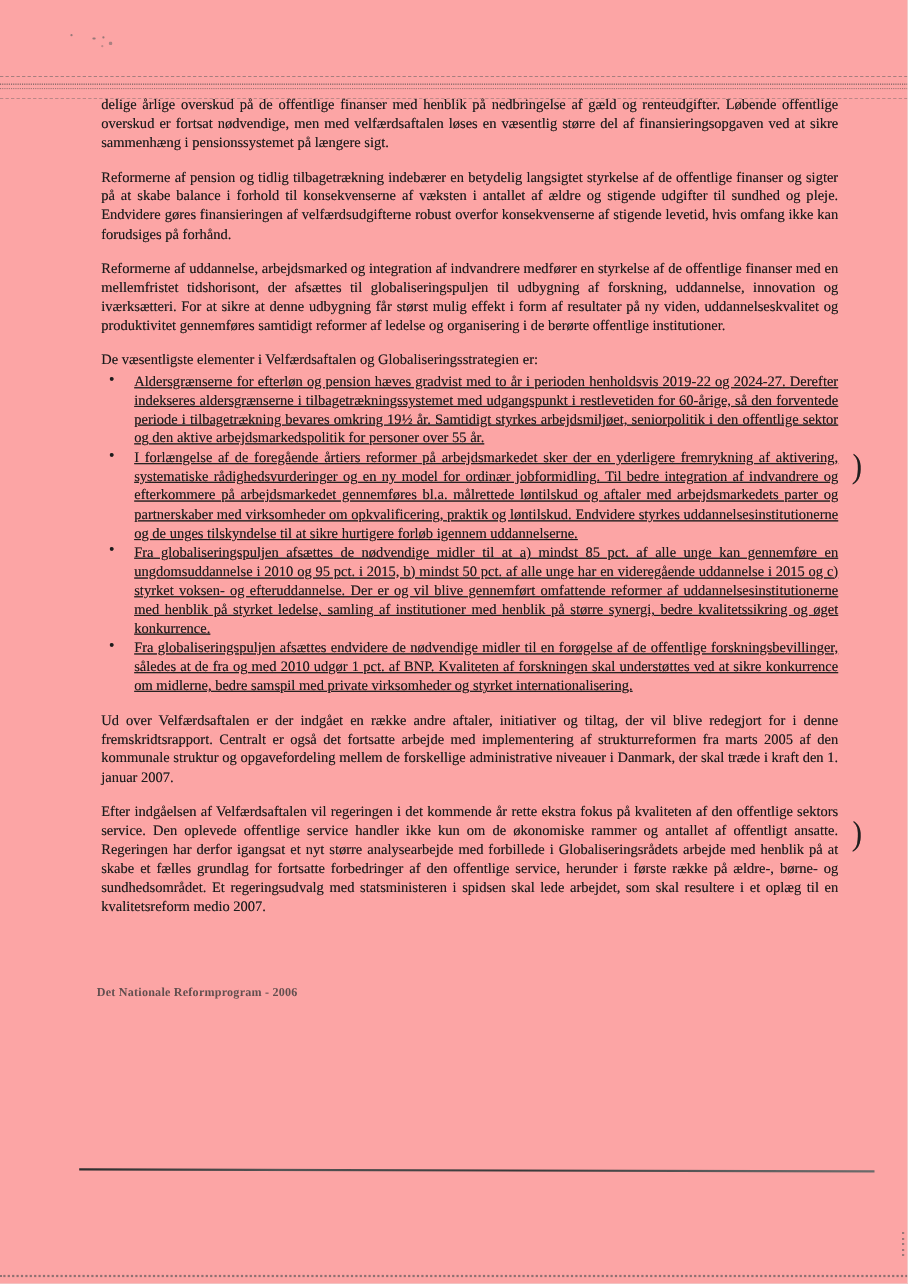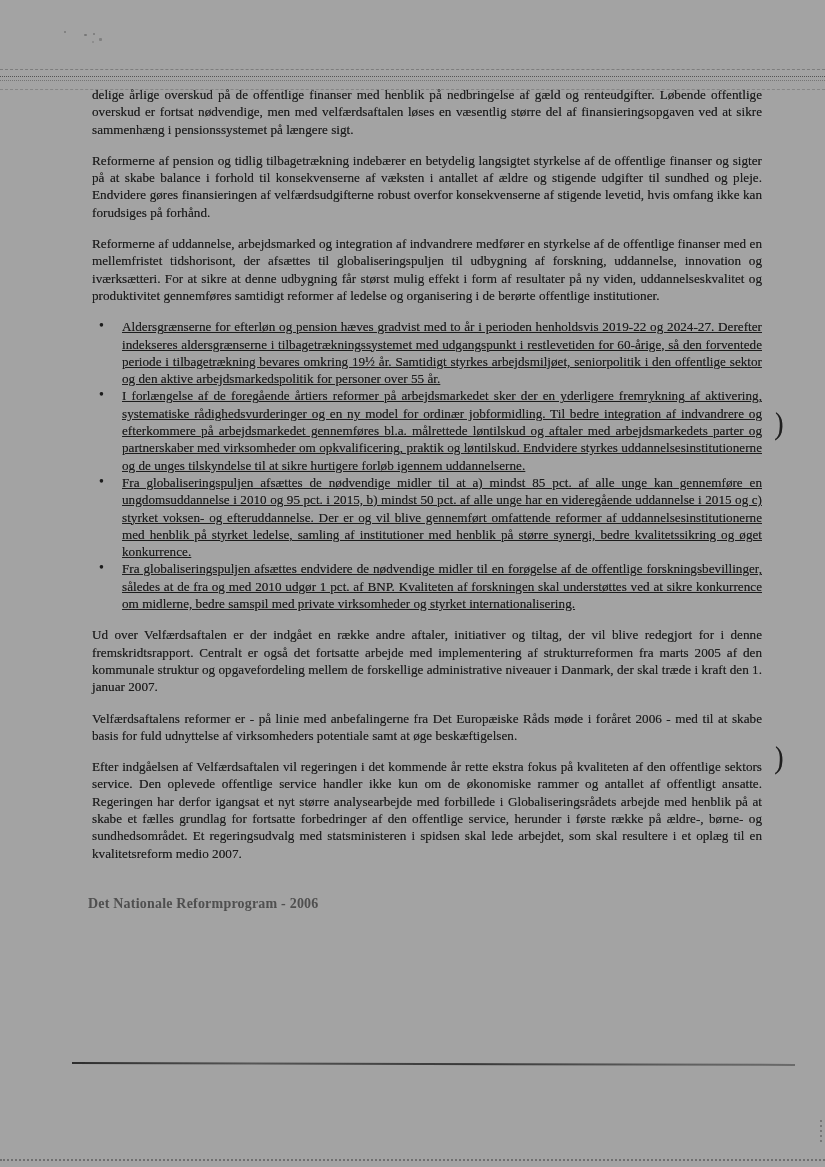--- a/index.html
+++ b/index.html
@@ -2,21 +2,21 @@
 <html lang="da"><head>
 <meta charset="utf-8">
 <style>
   * { box-sizing: border-box; }
   html, body { margin: 0; padding: 0; background: #e8e8e6; }
   .page {
     position: relative;
     width: 825px;
     height: 1167px;
     margin: 0 auto;
-    background: #a3a3a3;
+    background: #fca5a5;
     overflow: hidden;
     font-family: "Liberation Serif", "DejaVu Serif", serif;
     color: #1c1c1c;
   }
   
   .content {
     position: absolute;
     left: 92px;
     top: 86px;
     width: 670px;
@@ -65,21 +65,21 @@
     text-shadow: 0 0 0.5px rgba(0,0,0,0.5);
   }
   .paren-1 { top: 406px; }
   .paren-2 { top: 740px; }
 
   
   .bleed-text {
     position: absolute;
     left: 88px;
     top: 896px;
-    font-size: 14px;
+    font-size: 11px;
     font-weight: bold;
     letter-spacing: 0.2px;
     color: rgba(55,55,55,0.78);
     white-space: nowrap;
   }
 
   
   .footnote-rule {
     position: absolute;
     left: 72px;
@@ -116,31 +116,31 @@
   <div class="speck s1"></div>
   <div class="speck s2"></div>
   <div class="speck s3"></div>
   <div class="speck s4"></div>
   <div class="speck s5"></div>
 
   <main class="content">
     <p>delige årlige overskud på de offentlige finanser med henblik på nedbringelse af gæld og renteudgifter. Løbende offentlige overskud er fortsat nødvendige, men med velfærdsaftalen løses en væsentlig større del af finansieringsopgaven ved at sikre sammenhæng i pensionssystemet på længere sigt.</p>
     <p>Reformerne af pension og tidlig tilbagetrækning indebærer en betydelig langsigtet styrkelse af de offentlige finanser og sigter på at skabe balance i forhold til konsekvenserne af væksten i antallet af ældre og stigende udgifter til sundhed og pleje. Endvidere gøres finansieringen af velfærdsudgifterne robust overfor konsekvenserne af stigende levetid, hvis omfang ikke kan forudsiges på forhånd.</p>
     <p>Reformerne af uddannelse, arbejdsmarked og integration af indvandrere medfører en styrkelse af de offentlige finanser med en mellemfristet tidshorisont, der afsættes til globaliseringspuljen til udbygning af forskning, uddannelse, innovation og iværksætteri. For at sikre at denne udbygning får størst mulig effekt i form af resultater på ny viden, uddannelseskvalitet og produktivitet gennemføres samtidigt reformer af ledelse og organisering i de berørte offentlige institutioner.</p>
+    <p class="intro">De væsentligste elementer i Velfærdsaftalen og Globaliseringsstrategien er:</p>
 
     <ul class="bullets">
       <li><span>Aldersgrænserne for efterløn og pension hæves gradvist med to år i perioden henholdsvis 2019-22 og 2024-27. Derefter indekseres aldersgrænserne i tilbagetrækningssystemet med udgangspunkt i restlevetiden for 60-årige, så den forventede periode i tilbagetrækning bevares omkring 19½ år. Samtidigt styrkes arbejdsmiljøet, seniorpolitik i den offentlige sektor og den aktive arbejdsmarkedspolitik for personer over 55 år.</span></li>
       <li><span>I forlængelse af de foregående årtiers reformer på arbejdsmarkedet sker der en yderligere fremrykning af aktivering, systematiske rådighedsvurderinger og en ny model for ordinær jobformidling. Til bedre integration af indvandrere og efterkommere på arbejdsmarkedet gennemføres bl.a. målrettede løntilskud og aftaler med arbejdsmarkedets parter og partnerskaber med virksomheder om opkvalificering, praktik og løntilskud. Endvidere styrkes uddannelsesinstitutionerne og de unges tilskyndelse til at sikre hurtigere forløb igennem uddannelserne.</span></li>
       <li><span>Fra globaliseringspuljen afsættes de nødvendige midler til at a) mindst 85 pct. af alle unge kan gennemføre en ungdomsuddannelse i 2010 og 95 pct. i 2015, b) mindst 50 pct. af alle unge har en videregående uddannelse i 2015 og c) styrket voksen- og efteruddannelse. Der er og vil blive gennemført omfattende reformer af uddannelsesinstitutionerne med henblik på styrket ledelse, samling af institutioner med henblik på større synergi, bedre kvalitetssikring og øget konkurrence.</span></li>
       <li><span>Fra globaliseringspuljen afsættes endvidere de nødvendige midler til en forøgelse af de offentlige forskningsbevillinger, således at de fra og med 2010 udgør 1 pct. af BNP. Kvaliteten af forskningen skal understøttes ved at sikre konkurrence om midlerne, bedre samspil med private virksomheder og styrket internationalisering.</span></li>
     </ul>
 
     <p><span>Ud over Velfærdsaftalen er der indgået en række andre aftaler, initiativer og tiltag, der vil blive redegjort for i denne fremskridtsrapport. Centralt er også det fortsatte arbejde med implementering af </span><span class="italic">strukturreformen</span><span> fra marts 2005 af den kommunale struktur og opgavefordeling mellem de forskellige administrative niveauer i Danmark, der skal træde i kraft den 1. januar 2007.</span></p>
 
-    <p>Velfærdsaftalens reformer er - på linie med anbefalingerne fra Det Europæiske Råds møde i foråret 2006 - med til at skabe basis for fuld udnyttelse af virksomheders potentiale samt at øge beskæftigelsen.</p>
 
     <p>Efter indgåelsen af Velfærdsaftalen vil regeringen i det kommende år rette ekstra fokus på kvaliteten af den offentlige sektors service. Den oplevede offentlige service handler ikke kun om de økonomiske rammer og antallet af offentligt ansatte. Regeringen har derfor igangsat et nyt større analysearbejde med forbillede i Globaliseringsrådets arbejde med henblik på at skabe et fælles grundlag for fortsatte forbedringer af den offentlige service, herunder i første række på ældre-, børne- og sundhedsområdet. Et regeringsudvalg med statsministeren i spidsen skal lede arbejdet, som skal resultere i et oplæg til en kvalitetsreform medio 2007.</p>
 
   </main>
 
   <div class="bleed-text">Det Nationale Reformprogram - 2006</div>
 
   <span class="margin-paren paren-1">)</span>
   <span class="margin-paren paren-2">)</span>
 

